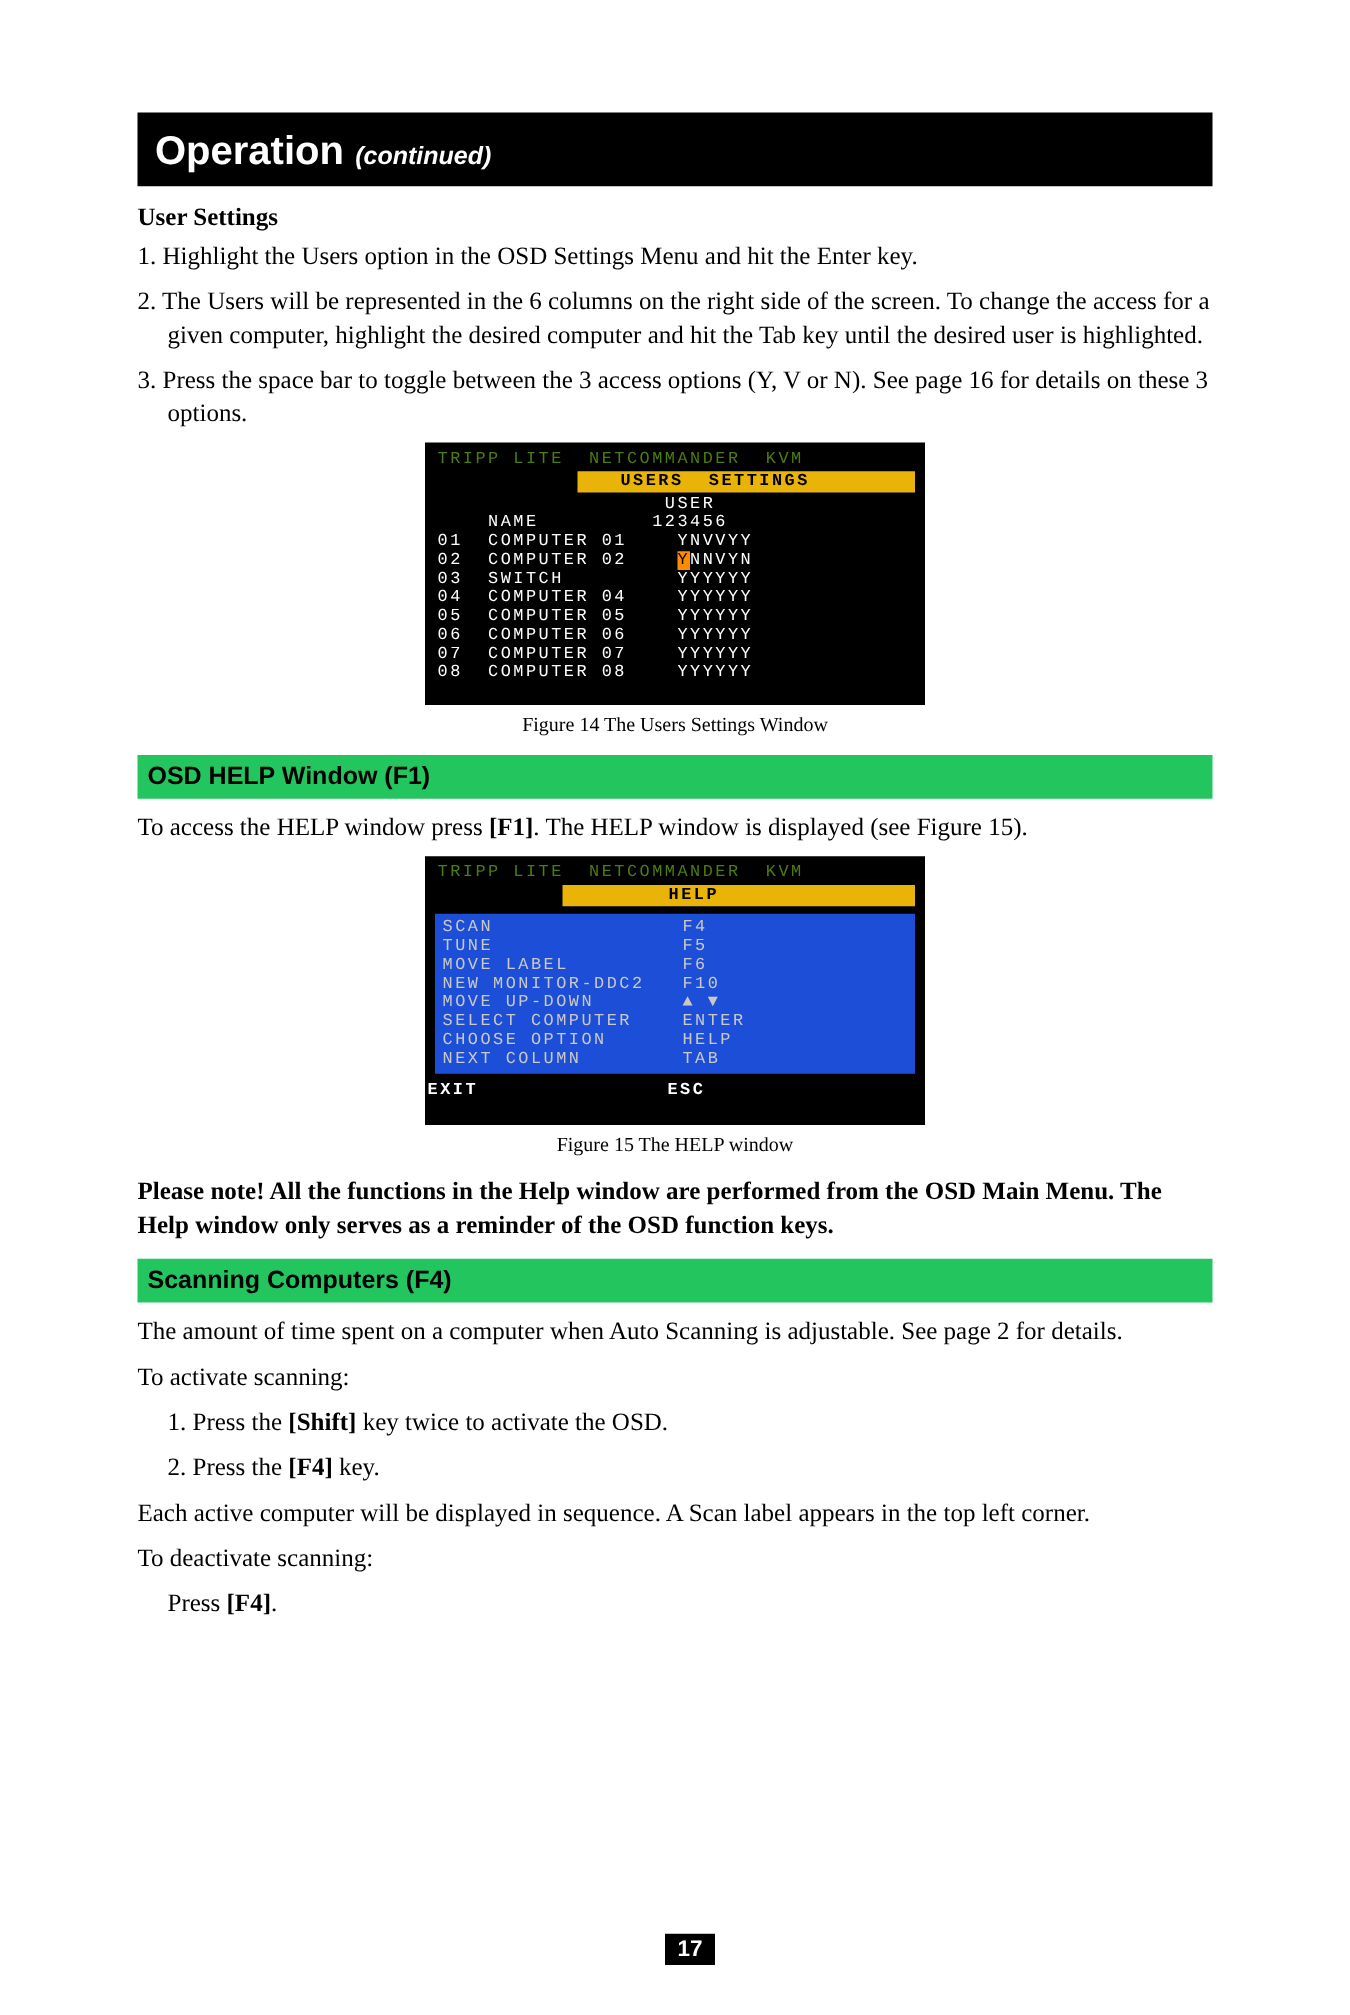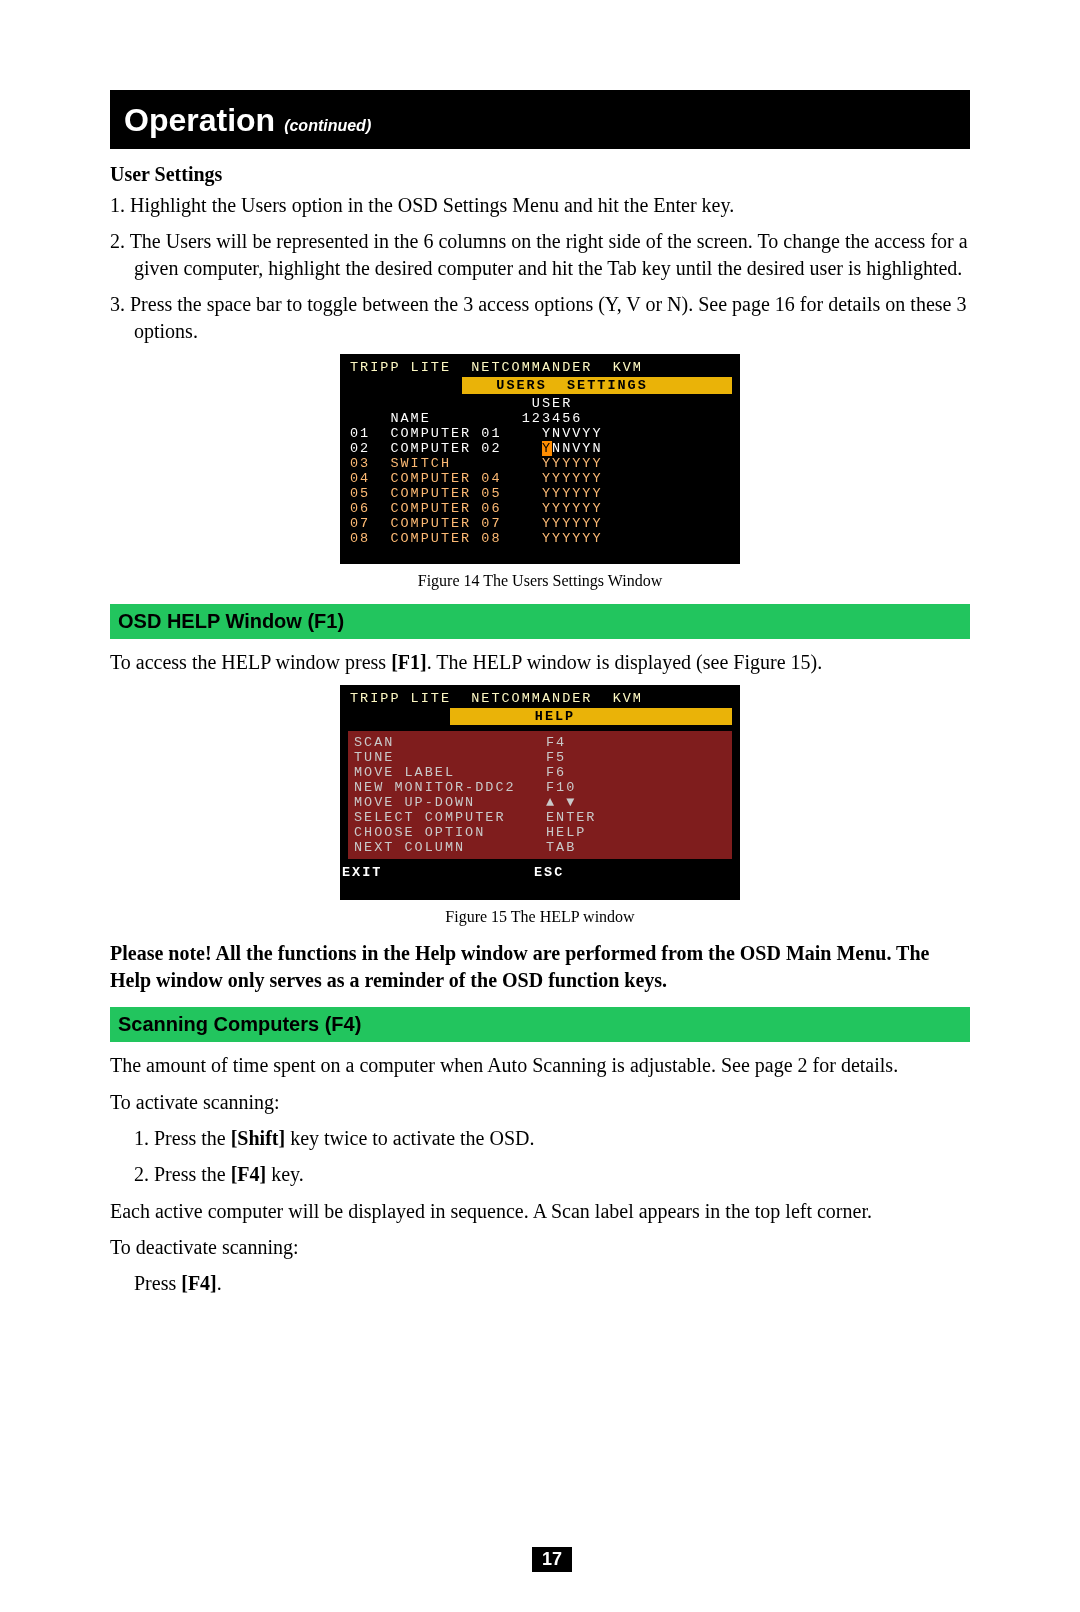--- a/index.html
+++ b/index.html
@@ -22,21 +22,21 @@
   .hdr-title {
     font-family: Arial, Helvetica, sans-serif;
     font-weight: bold;
     font-size: 32px;
     display: inline;
   }
   .hdr-cont {
     font-family: Arial, Helvetica, sans-serif;
     font-style: italic;
     font-weight: bold;
-    font-size: 16px;
+    font-size: 20px;
     display: inline;
     margin-left: 4px;
   }
   .bold { font-weight: bold; }
   .sub-h {
     font-weight: bold;
     margin: 4px 0 6px 0;
   }
   .ol { counter-reset: item; }
   .ol .li {
@@ -69,49 +69,49 @@
   .osd {
     margin: 10px auto 4px auto;
     background: #000;
     color: #fff;
     font-family: "Courier New", Courier, monospace;
     font-size: 13.5px;
     letter-spacing: 2px;
     padding: 4px 0 18px 0;
   }
   .osd .top-line {
-    color: #fef9c3;
+    color: #4d7c0f;
     padding: 2px 10px;
     white-space: pre;
   }
   .osd .banner {
     background: #eab308;
     color: #000;
     font-weight: bold;
     padding: 1px 4px;
     margin: 0 8px 2px 122px;
     white-space: pre;
   }
   .osd .header-row {
     padding: 0 10px;
     white-space: pre;
   }
   .osd .row {
     padding: 0 10px;
     white-space: pre;
-    color: #fdba74;
+    color: #ffffff;
   }
   .osd .row.active { color: #fff; }
   .osd .row .hl { background: #ff8c00; color: #000; }
   .osd .header-row .user-label,
   .osd .header-row .name-label { color:#fff; }
   #osd1 { width: 400px; }
   #osd2 { width: 400px; padding-bottom: 20px; }
   #osd2 .banner { margin-left: 110px; }
-  #osd2 .body { background:#7f1d1d; margin: 6px 8px 6px 8px; padding: 4px 6px; }
+  #osd2 .body { background:#1d4ed8; margin: 6px 8px 6px 8px; padding: 4px 6px; }
   #osd2 .body .row { color:#c9c9c9; padding:0; }
   #osd2 .exit { padding: 0 2px; white-space: pre; color:#fff; font-weight:bold; }
 
   .page-num-wrap {
     position: absolute;
     bottom: 40px; left: 0; right: 0;
     text-align: center;
   }
   .page-num {
     display: inline-block;

